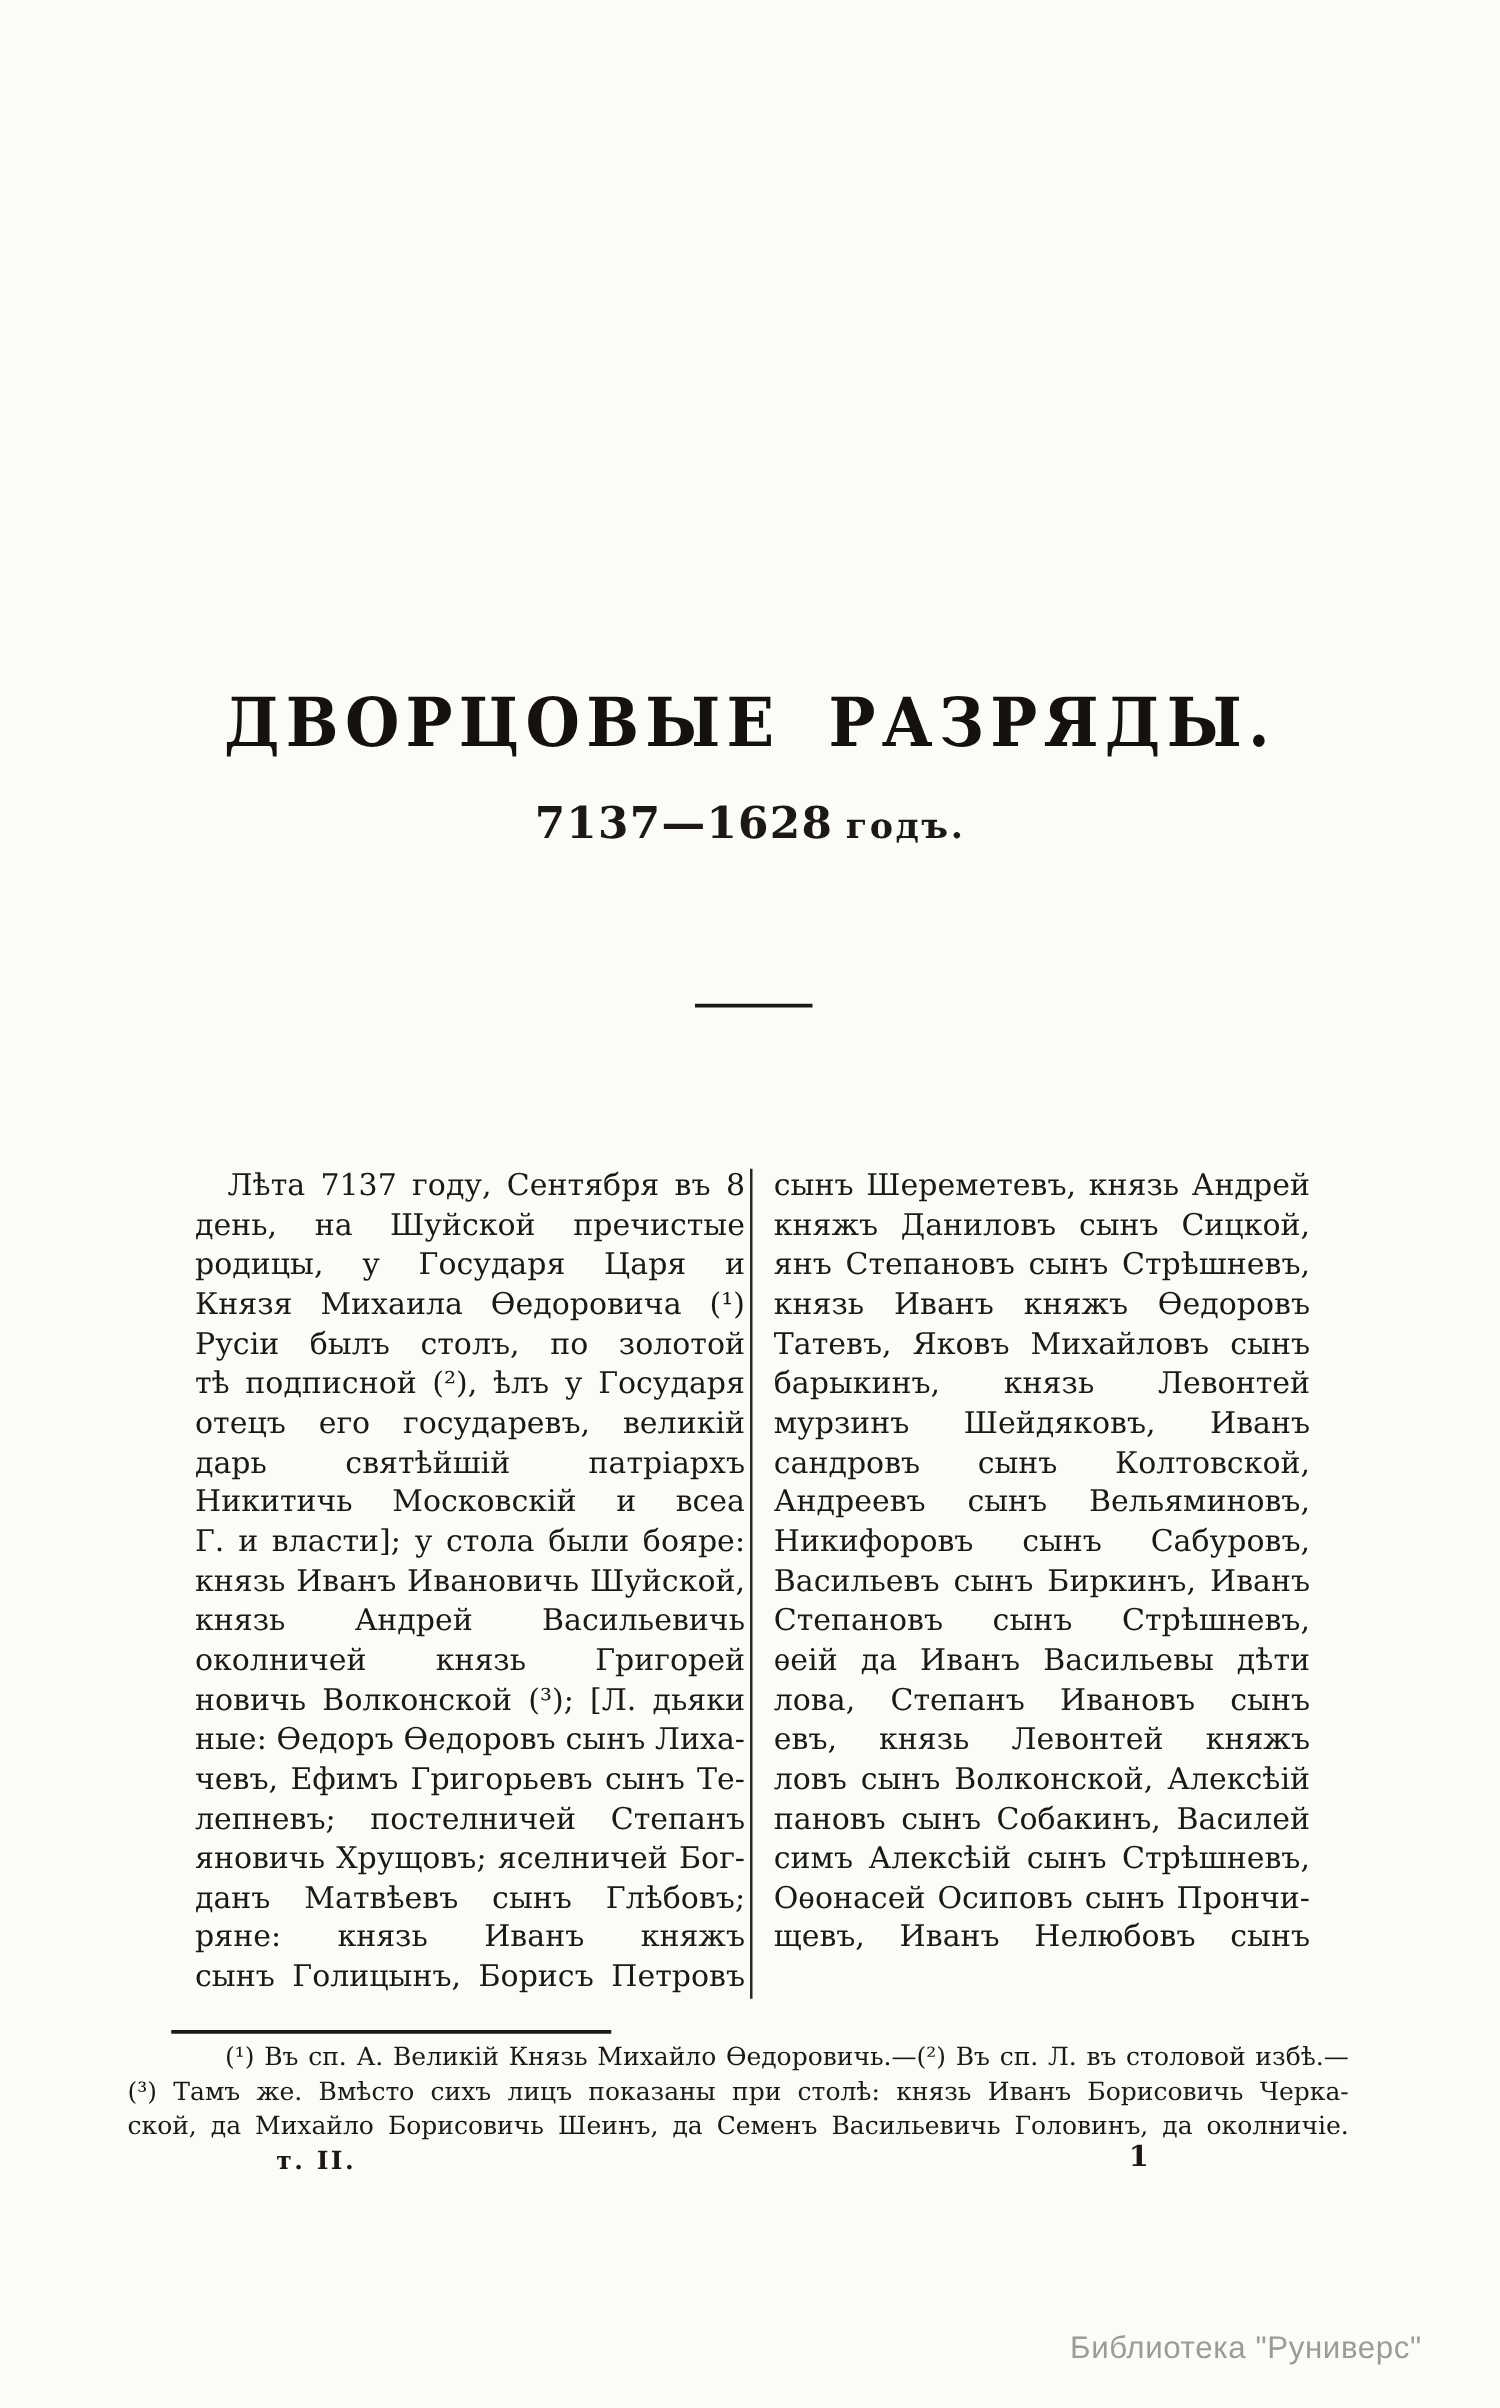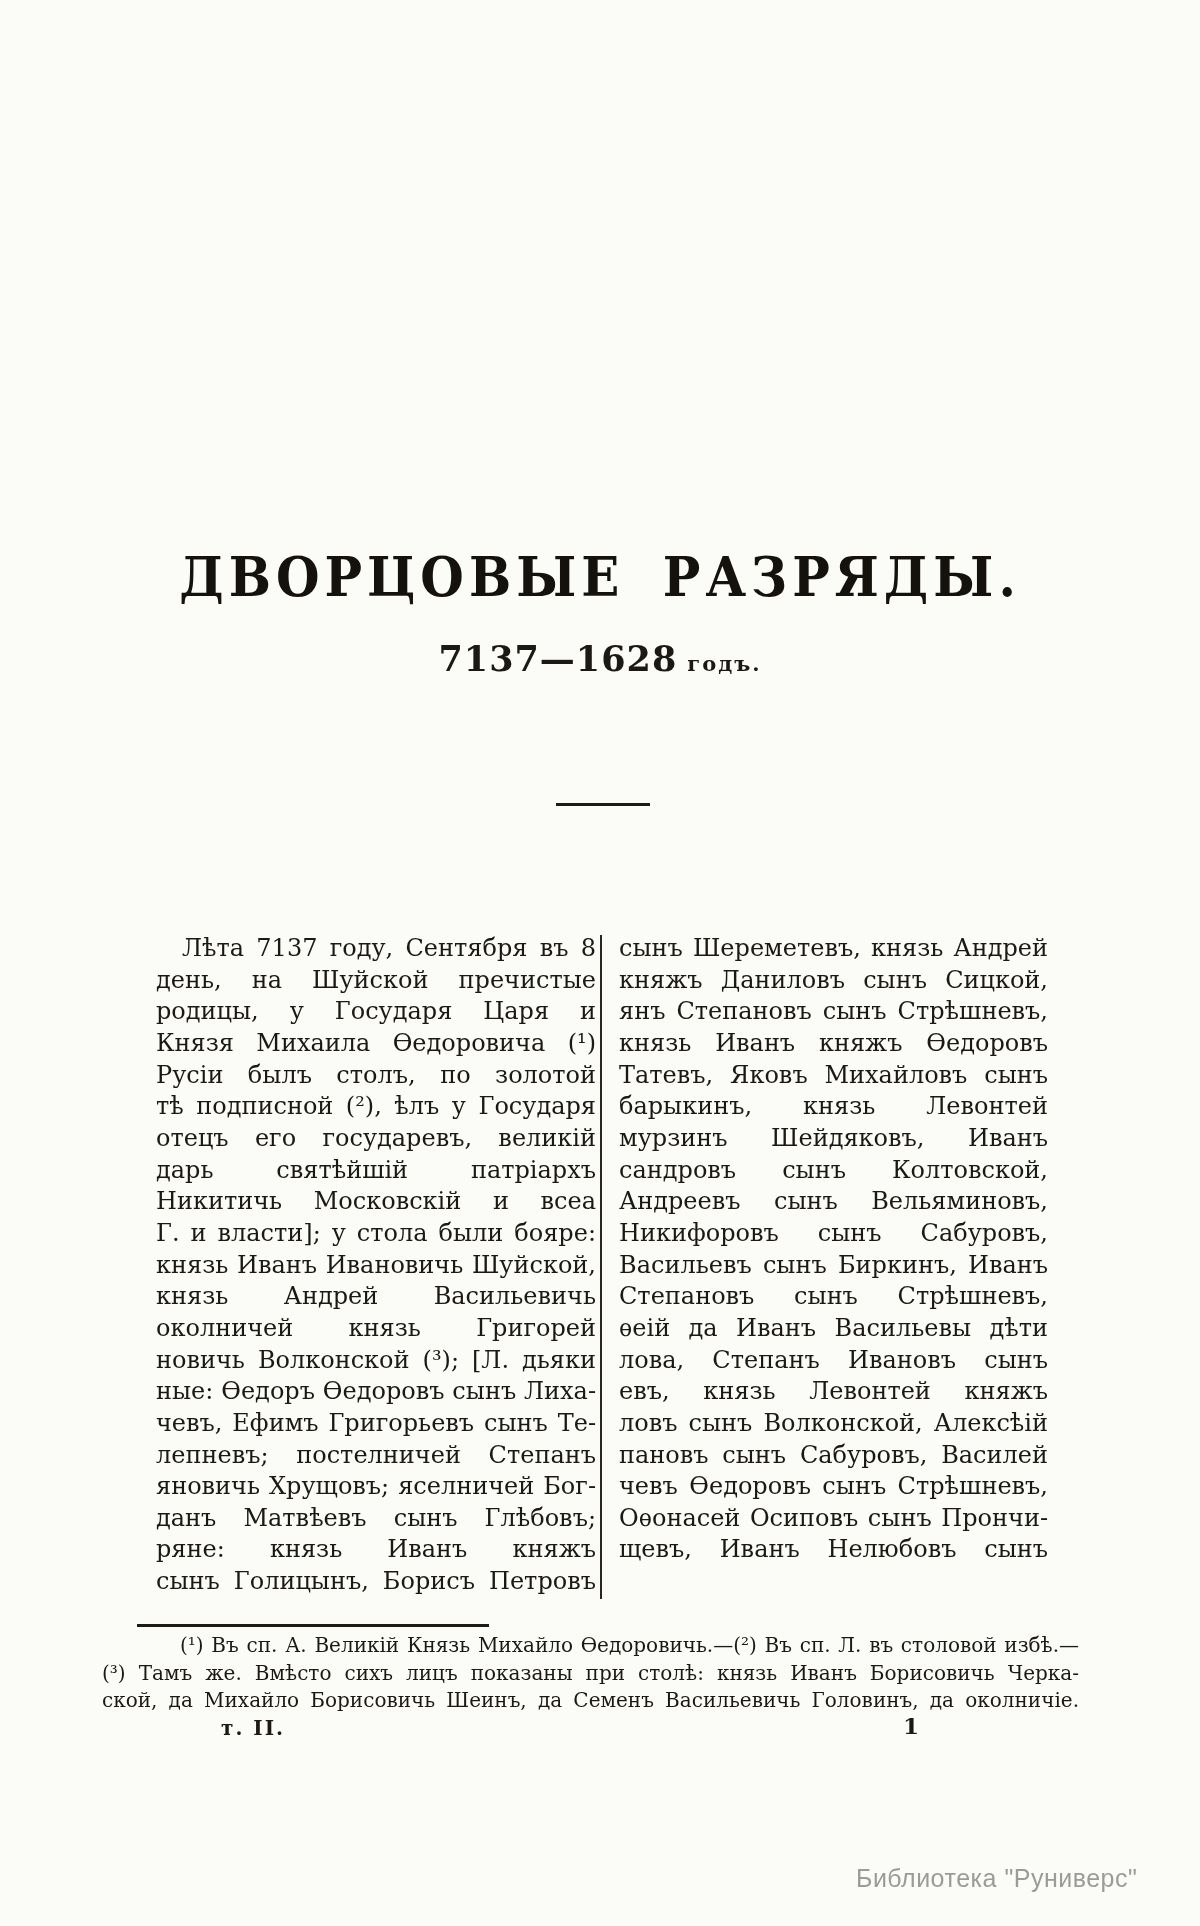--- a/index.html
+++ b/index.html
@@ -17,21 +17,21 @@
     font-size: 50px; font-weight: bold;
     letter-spacing: 5px; word-spacing: 16px;
     transform: scaleY(1.08);
     color: #15120e;
   }
   .subtitle {
     position: absolute; top: 638px; left: 0; width: 1200px;
     text-align: center; white-space: nowrap;
   }
   .subtitle .years { font-size: 35px; font-weight: bold; letter-spacing: 1px; }
-  .subtitle .word  { font-size: 21px; font-weight: bold; letter-spacing: 2px; margin-left: 10px; }
+  .subtitle .word  { font-size: 28px; font-weight: bold; letter-spacing: 2px; margin-left: 10px; }
   .title-divider {
     position: absolute; top: 803px; left: 556px;
     width: 94px; height: 3px; background: #1d1a15;
   }
   .col {
     position: absolute; top: 933px;
     font-size: 24px; line-height: 31.66px;
   }
   .col-left  { left: 156px; width: 440px; }
   .col-right { left: 609px; width: 429px; margin-left: 10px; }
@@ -119,22 +119,22 @@
   <div class="bl">мурзинъ Шейдяковъ, Иванъ Алек-</div>
   <div class="bl">сандровъ сынъ Колтовской, Миронъ</div>
   <div class="bl">Андреевъ сынъ Вельяминовъ, Иванъ</div>
   <div class="bl">Никифоровъ сынъ Сабуровъ, Иванъ</div>
   <div class="bl">Васильевъ сынъ Биркинъ, Иванъ</div>
   <div class="bl">Степановъ сынъ Стрѣшневъ, Тимо-</div>
   <div class="bl">ѳеій да Иванъ Васильевы дѣти Измай-</div>
   <div class="bl">лова, Степанъ Ивановъ сынъ Ислень-</div>
   <div class="bl">евъ, князь Левонтей княжъ Михай-</div>
   <div class="bl">ловъ сынъ Волконской, Алексѣій Сте-</div>
-  <div class="bl">пановъ сынъ Сабуровъ, Василей</div>
-  <div class="bl">чевъ Ѳедоровъ сынъ Стрѣшневъ,</div>
+  <div class="bl">пановъ сынъ Собакинъ, Василей</div>
+  <div class="bl">симъ Алексѣій сынъ Стрѣшневъ,</div>
   <div class="bl">Оѳонасей Осиповъ сынъ Прончи-</div>
   <div class="bl">щевъ, Иванъ Нелюбовъ сынъ Ога-</div>
 </div>
 
 <div class="footnote-rule"></div>
 
 <div class="footnotes">
   <div class="fl fl-first">(¹) Въ сп. А. Великій Князь Михайло Ѳедоровичь.—(²) Въ сп. Л. въ столовой избѣ.—</div>
   <div class="fl">(³) Тамъ же. Вмѣсто сихъ лицъ показаны при столѣ: князь Иванъ Борисовичь Черка-</div>
   <div class="fl">ской, да Михайло Борисовичь Шеинъ, да Семенъ Васильевичь Головинъ, да околничіе.</div>

